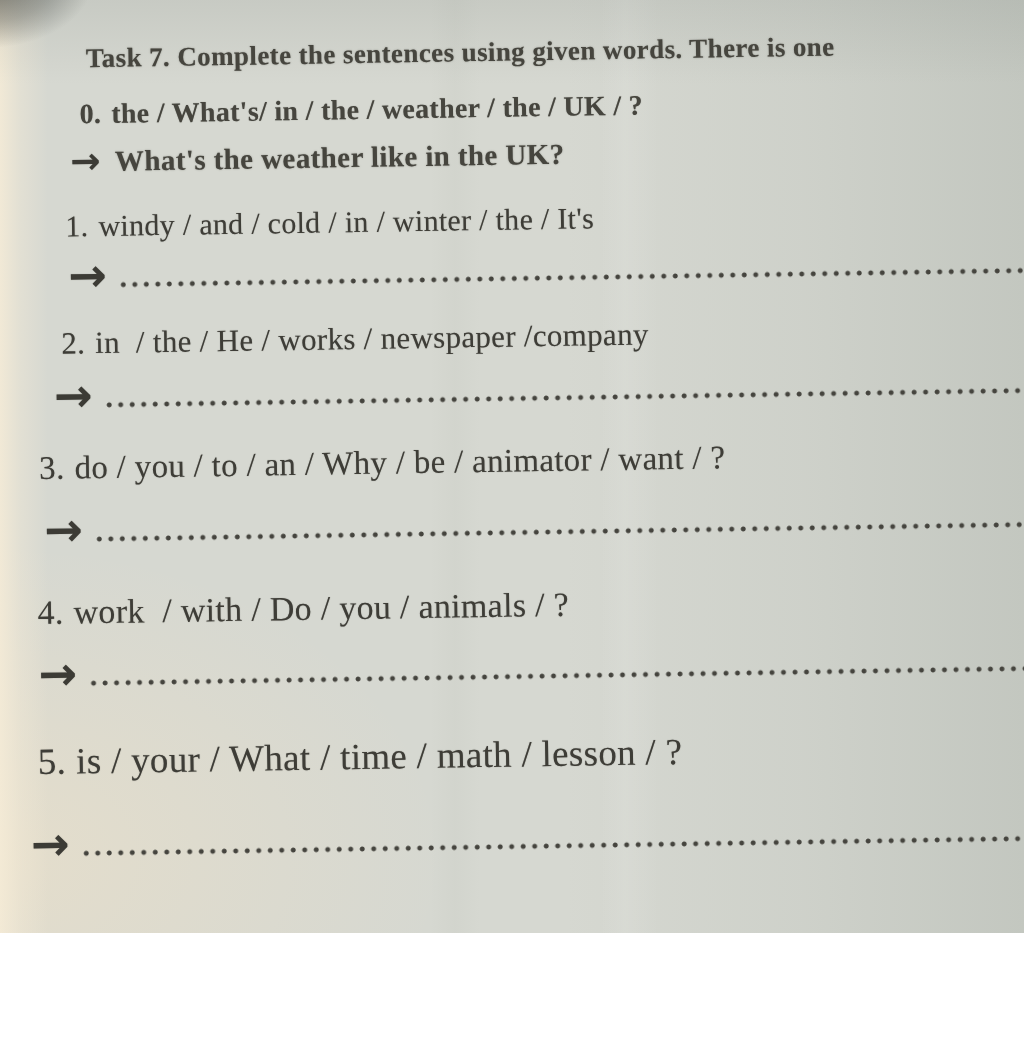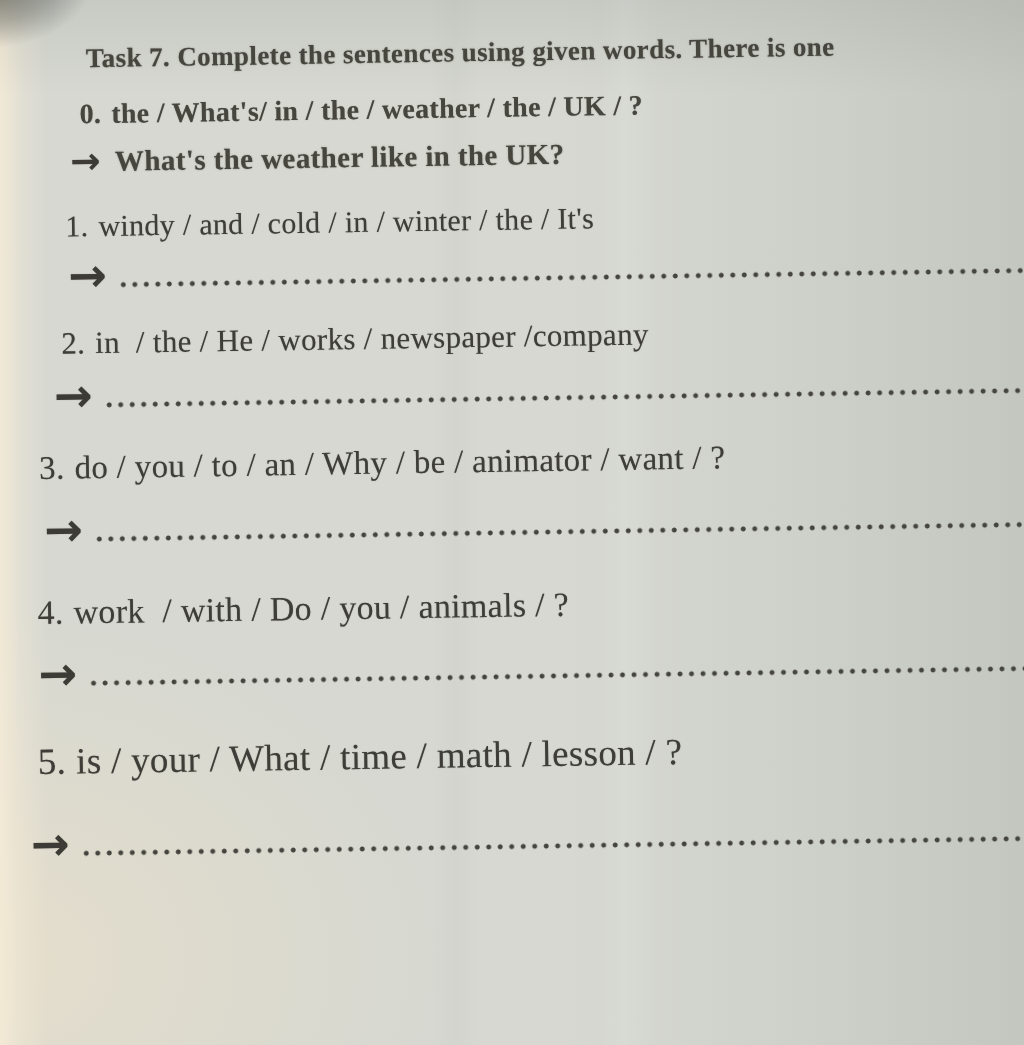--- a/index.html
+++ b/index.html
@@ -3,21 +3,21 @@
 <meta charset="utf-8">
 <style>
   * { margin: 0; padding: 0; box-sizing: border-box; }
   html, body { width: 1024px; height: 1045px; }
   body { font-family: "Liberation Serif", serif; overflow: hidden; }
 
   
   .photo {
     position: relative;
     width: 1024px;
-    height: 1045px;
+    height: 933px;
     overflow: hidden;
     background-color: #d6d8d1;
     background-image:
       
       radial-gradient(150px 95px at -15px -20px, rgba(40,43,40,0.62), rgba(40,43,40,0.28) 45%, rgba(40,43,40,0) 72%),
       
       linear-gradient(180deg, rgba(110,118,112,0.14), rgba(110,118,112,0) 9%),
       
       linear-gradient(90deg, rgba(246,236,215,0.85) 0px, rgba(246,236,215,0.38) 20px, rgba(246,236,215,0) 48px),
       

